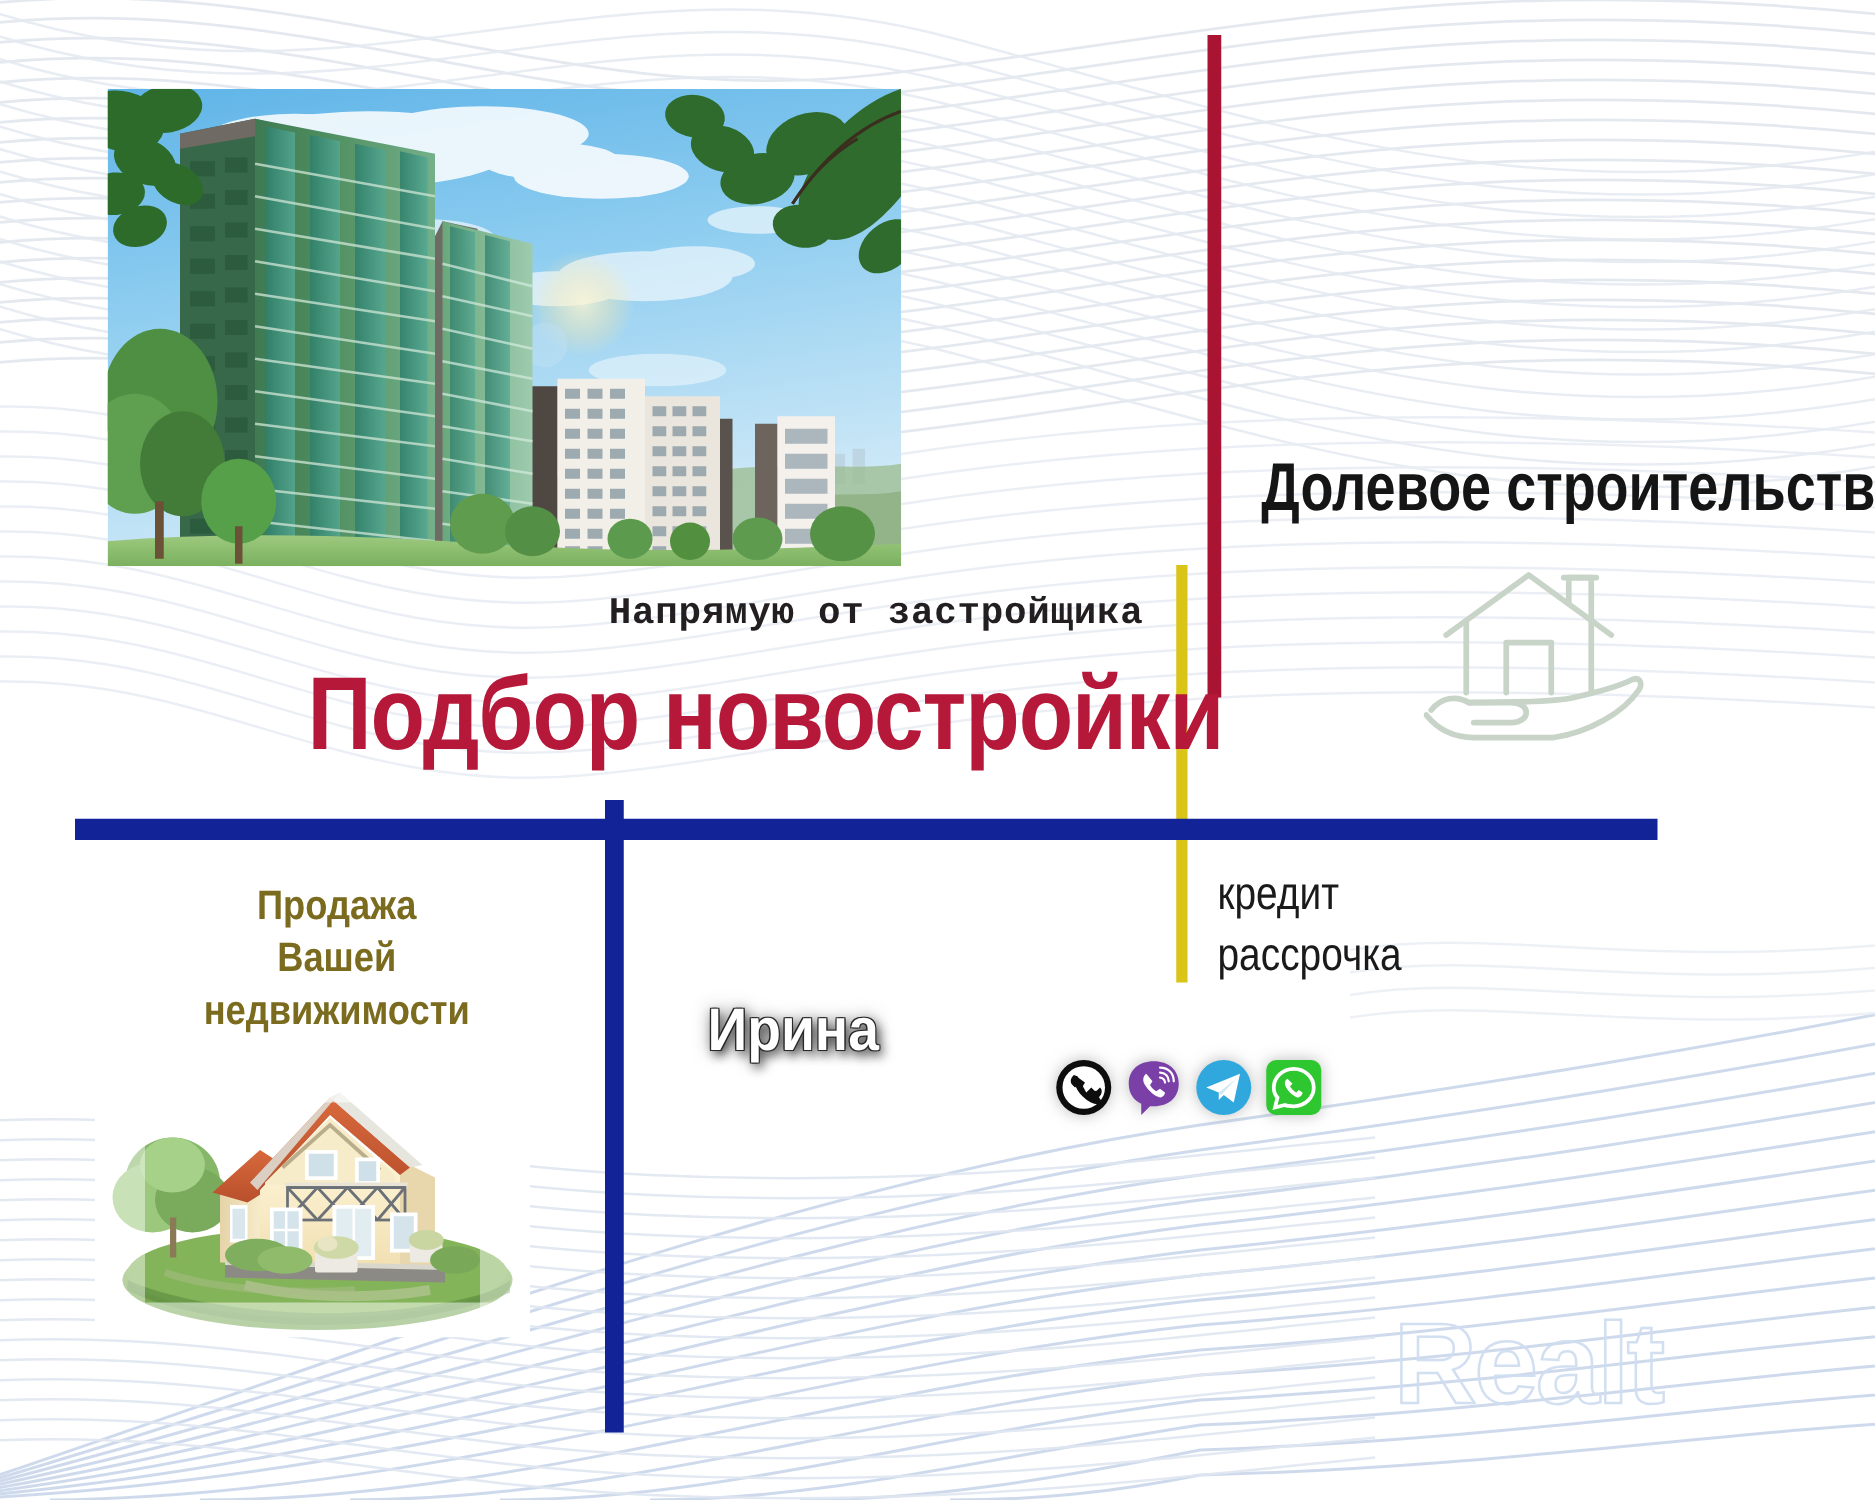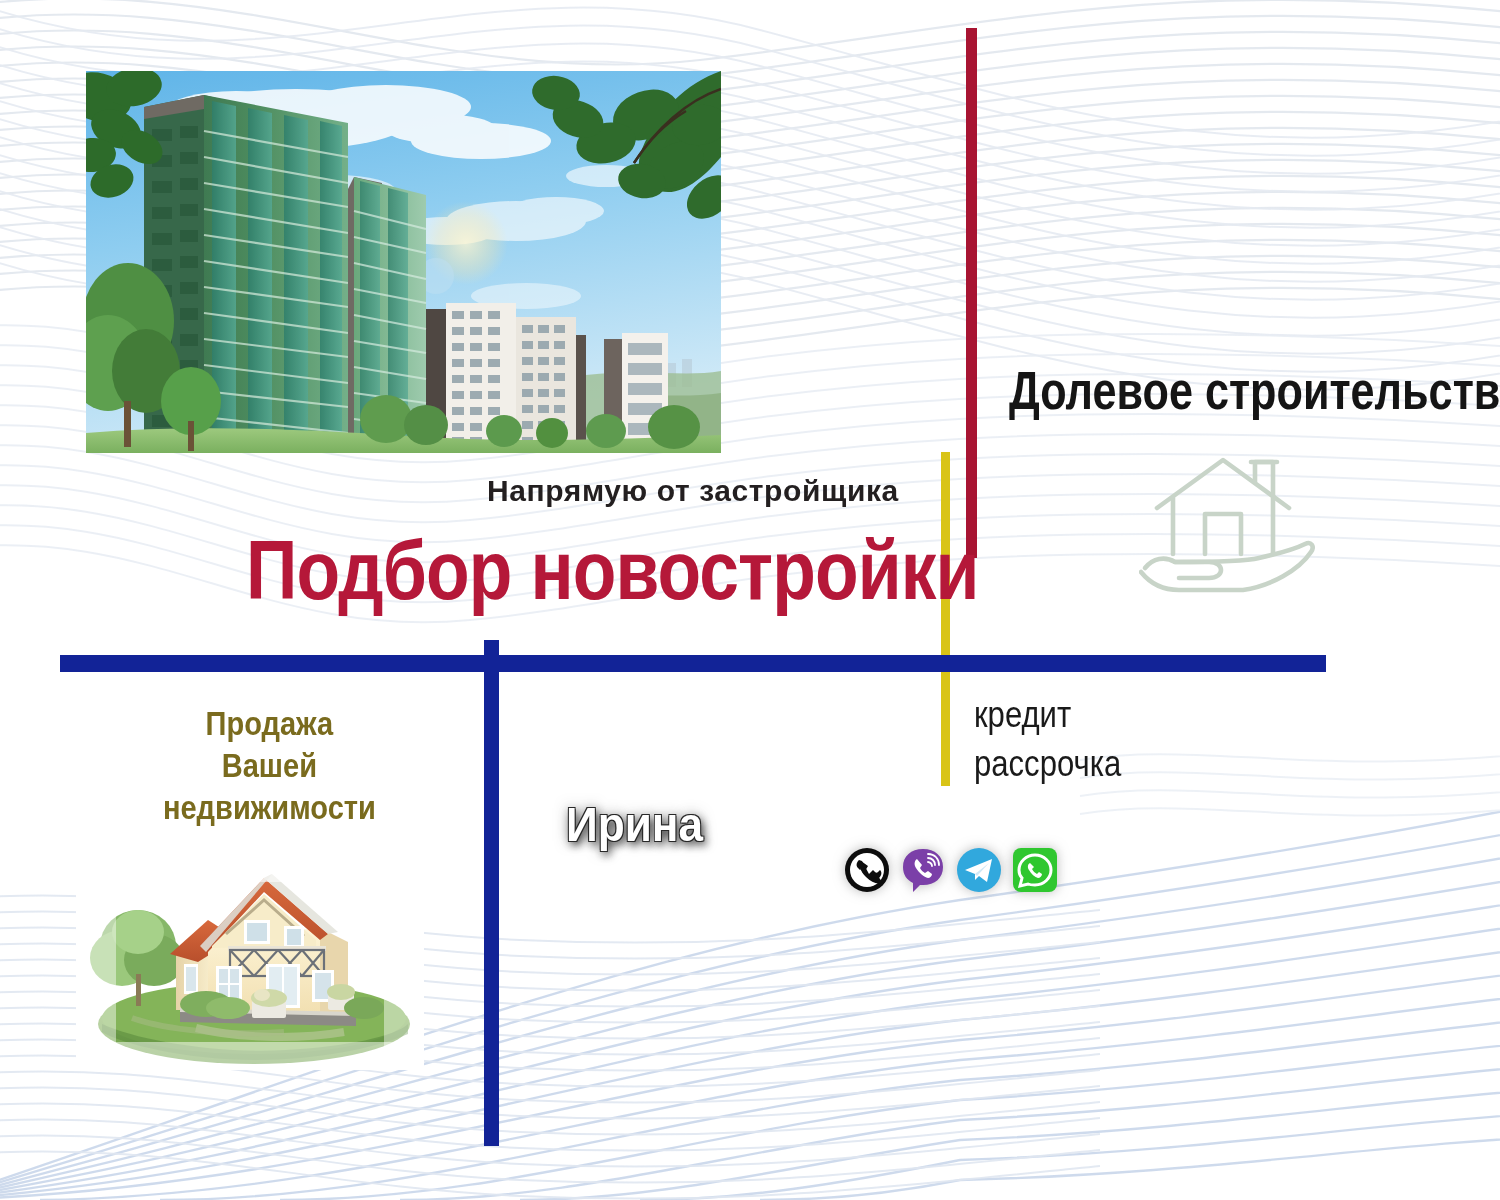--- a/index.html
+++ b/index.html
@@ -84,20 +84,21 @@
   
   .txt-subtitle {
     position: absolute;
     left: 487px;
     top: 474px;
     font-size: 30px;
     font-weight: 700;
     color: #231f20;
     letter-spacing: 0.6px;
     white-space: nowrap;
+    font-family: Liberation Mono, monospace;
   }
   .txt-maintitle {
     position: absolute;
     left: 246px;
     top: 527px;
     font-size: 83px;
     font-weight: 700;
     color: #b51839;
     letter-spacing: -1px;
     white-space: nowrap;
@@ -316,20 +317,21 @@
 
       <g fill="none" stroke="#e9eef5" stroke-width="2" opacity="0.8">
         <path d="M1080 760 C 1200 740 1320 780 1560 750"></path>
         <path d="M1080 778 C 1200 758 1320 798 1560 768"></path>
         <path d="M1080 796 C 1200 776 1320 816 1560 786"></path>
         <path d="M1080 814 C 1200 794 1320 834 1560 804"></path>
       </g>
     </svg>
   </div>
 
+  <div class="watermark">Realt</div>
 
   <div class="photo-towers">
     <svg viewBox="0 0 635 382" preserveAspectRatio="none" xmlns="http://www.w3.org/2000/svg">
       <defs>
         <linearGradient id="sky" x1="0" y1="0" x2="0.25" y2="1">
           <stop offset="0%" stop-color="#5fb4e8"></stop>
           <stop offset="45%" stop-color="#8ecdf0"></stop>
           <stop offset="100%" stop-color="#cfe9f7"></stop>
         </linearGradient>
         <linearGradient id="greenFacade" x1="0" y1="0" x2="1" y2="0">

